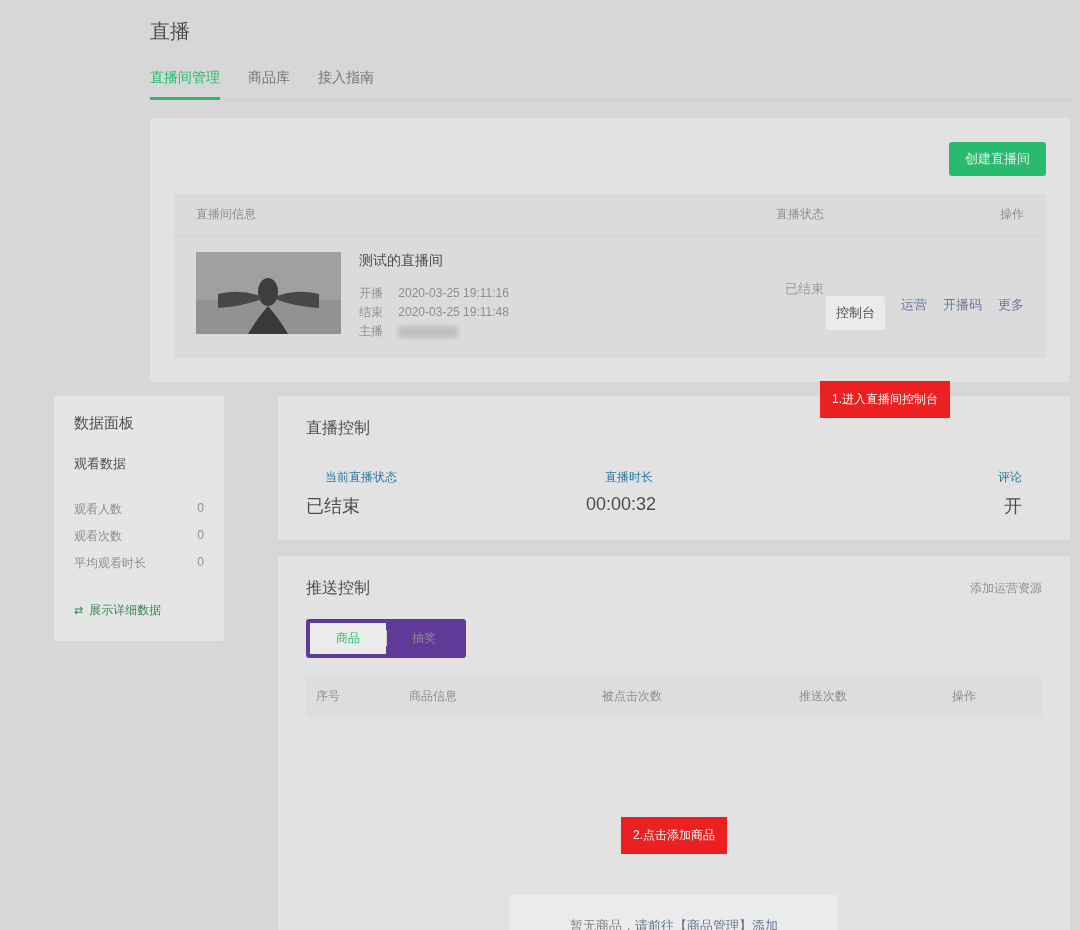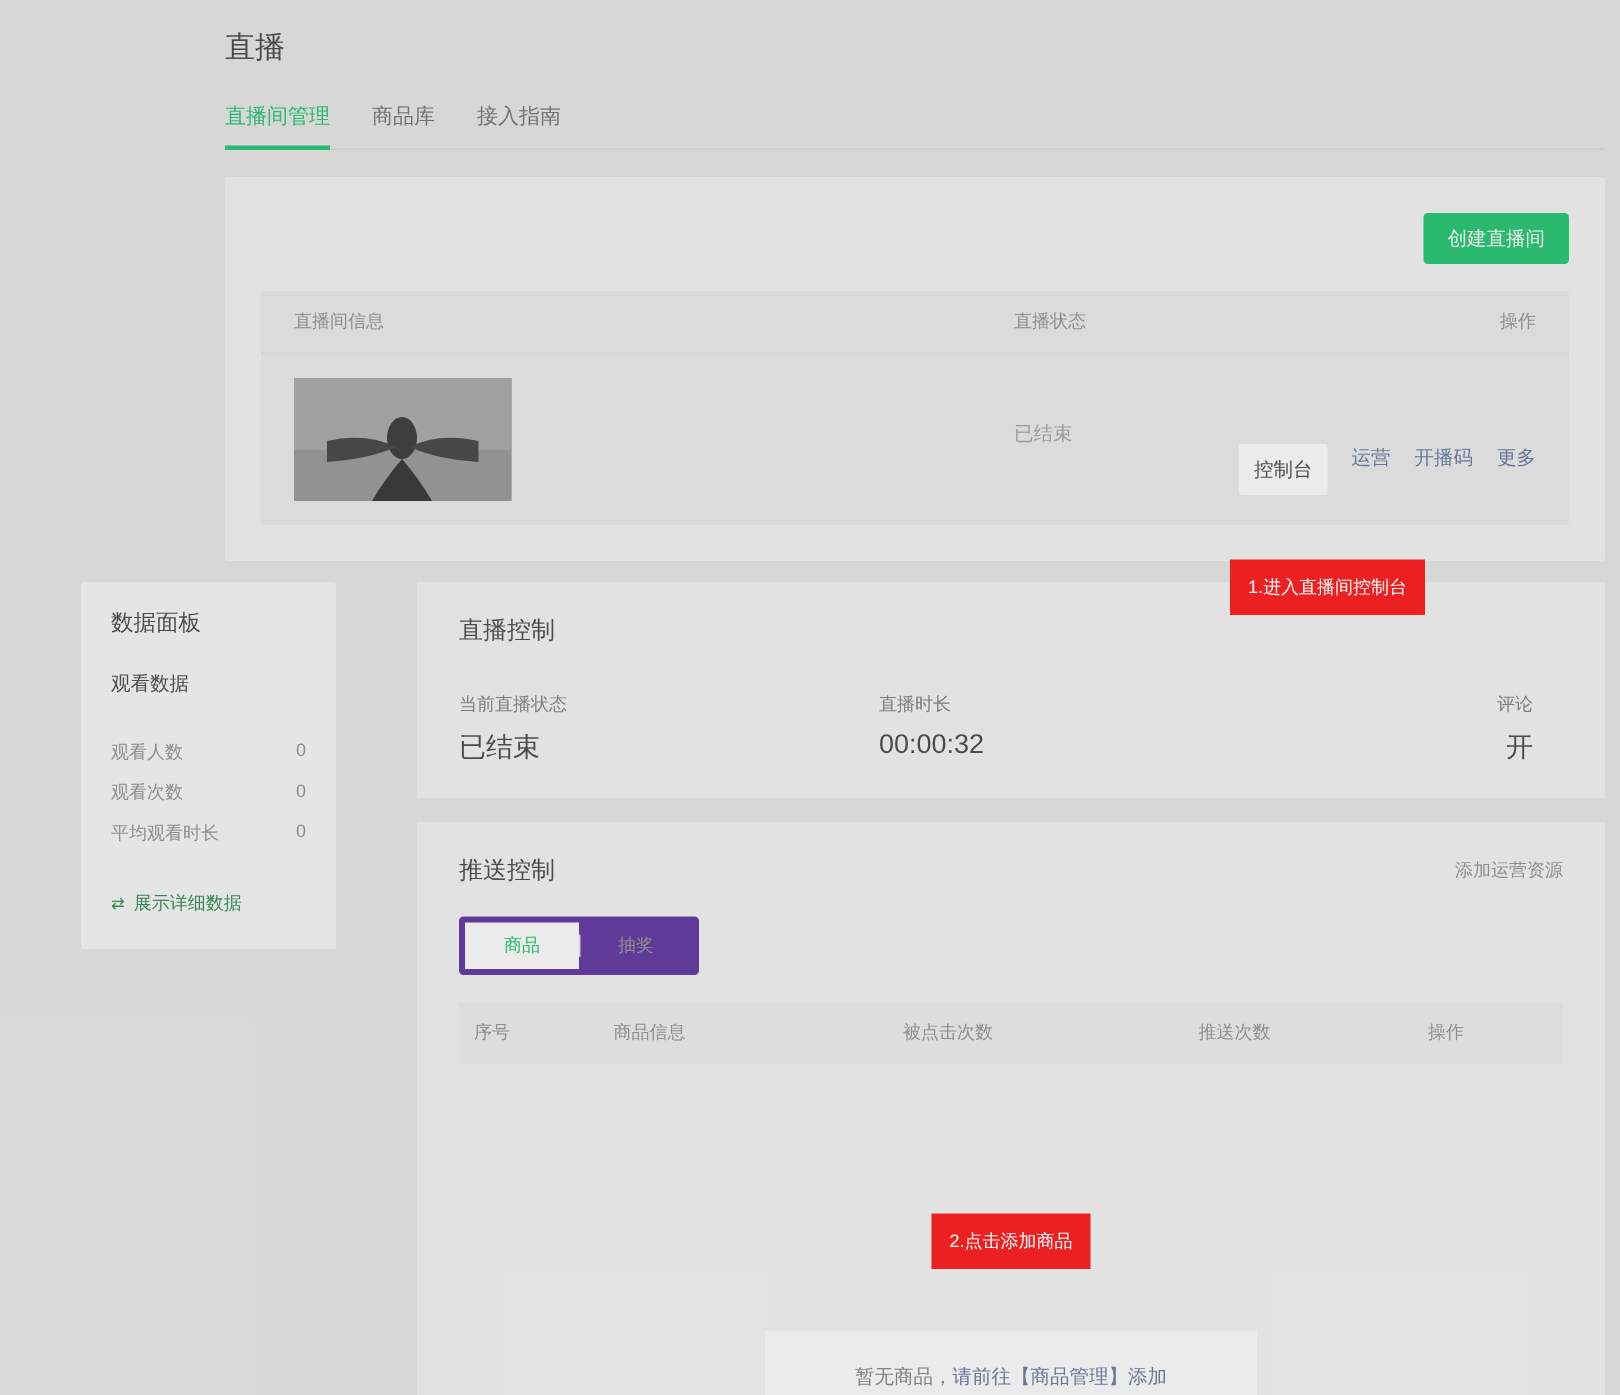--- a/index.html
+++ b/index.html
@@ -79,21 +79,21 @@
     .room-table {
       background: #ebebeb;
     }
     .room-header {
       display: flex;
       padding: 12px 22px;
       font-size: 12px;
       color: #888;
     }
     .col-info { flex: 0 0 480px; }
-    .col-status { flex: 1; }
+    .col-status { flex: 1; text-align: right; }
     .col-action { text-align: right; flex: 0 0 200px; }
     .room-row {
       display: flex;
       padding: 16px 22px;
       align-items: flex-start;
       border-top: 1px solid #e0e0e0;
     }
     .room-thumb {
       width: 145px;
       height: 82px;
@@ -197,21 +197,21 @@
       margin-bottom: 30px;
     }
     .ctrl-grid {
       display: flex;
       gap: 0;
     }
     .ctrl-item {
       flex: 0 0 280px;
     }
     .ctrl-item:last-child { flex: 1; text-align: right; margin-right: 20px; }
-    .ctrl-label { font-size: 12px; color: #737373; margin-bottom: 8px; }
+    .ctrl-label { font-size: 12px; color: #0369a1; margin-bottom: 8px; margin-left: 19px; }
     .ctrl-value { font-size: 18px; color: #333; }
 
     .push-header {
       display: flex;
       justify-content: space-between;
       align-items: center;
       margin-bottom: 20px;
     }
     .push-header h3 { margin-bottom: 0; }
     .add-res { font-size: 12px; color: #888; cursor: pointer; }
@@ -300,20 +300,35 @@
             <div class="room-thumb">
               <svg viewBox="0 0 145 82" preserveAspectRatio="xMidYMid slice">
                 <rect width="145" height="82" fill="#8d8d8d"></rect>
                 <rect width="145" height="48" y="0" fill="#9f9f9f"></rect>
                 <ellipse cx="72" cy="40" rx="10" ry="14" fill="#222"></ellipse>
                 <path d="M72 54 Q60 68 52 82 L92 82 Q84 68 72 54 Z" fill="#1c1c1c"></path>
                 <path d="M22 42 Q48 36 68 46 Q50 54 22 56 Z" fill="#2d2d2d"></path>
                 <path d="M123 42 Q97 36 77 46 Q95 54 123 56 Z" fill="#2d2d2d"></path>
               </svg>
             </div>
+            <div class="room-meta">
+              <div class="room-name">测试的直播间</div>
+              <div class="meta-line">
+                <span class="meta-label">开播</span>
+                <span>2020-03-25 19:11:16</span>
+              </div>
+              <div class="meta-line">
+                <span class="meta-label">结束</span>
+                <span>2020-03-25 19:11:48</span>
+              </div>
+              <div class="meta-line">
+                <span class="meta-label">主播</span>
+                <span class="blur"></span>
+              </div>
+            </div>
           </div>
           <div class="col-status">
             <div class="status-text">已结束</div>
           </div>
           <div class="col-action">
             <div class="actions">
               <span class="action-link highlighted">控制台</span>
               <span class="action-link">运营</span>
               <span class="action-link">开播码</span>
               <span class="action-link">更多</span>

